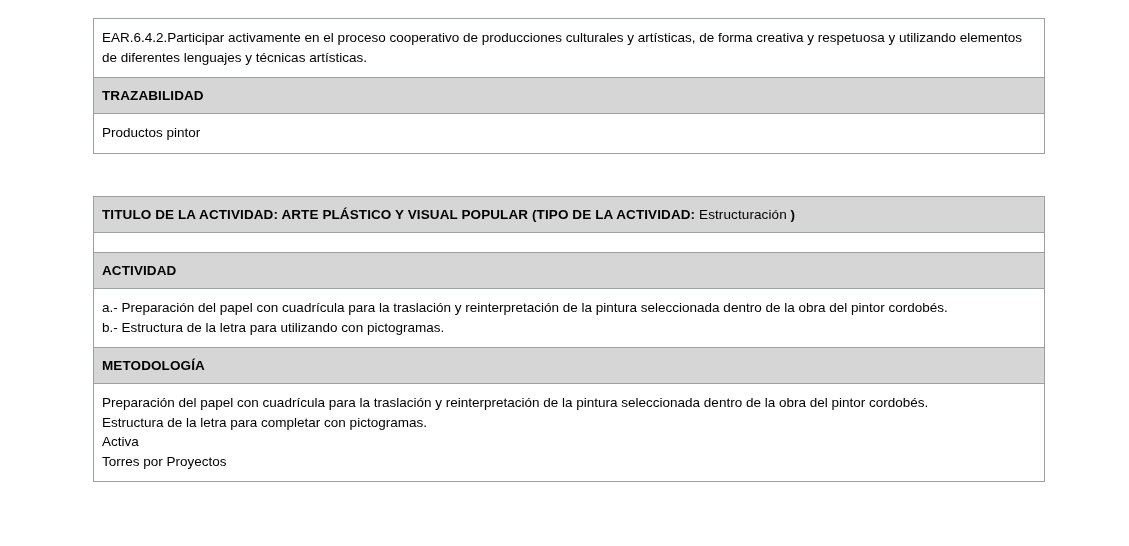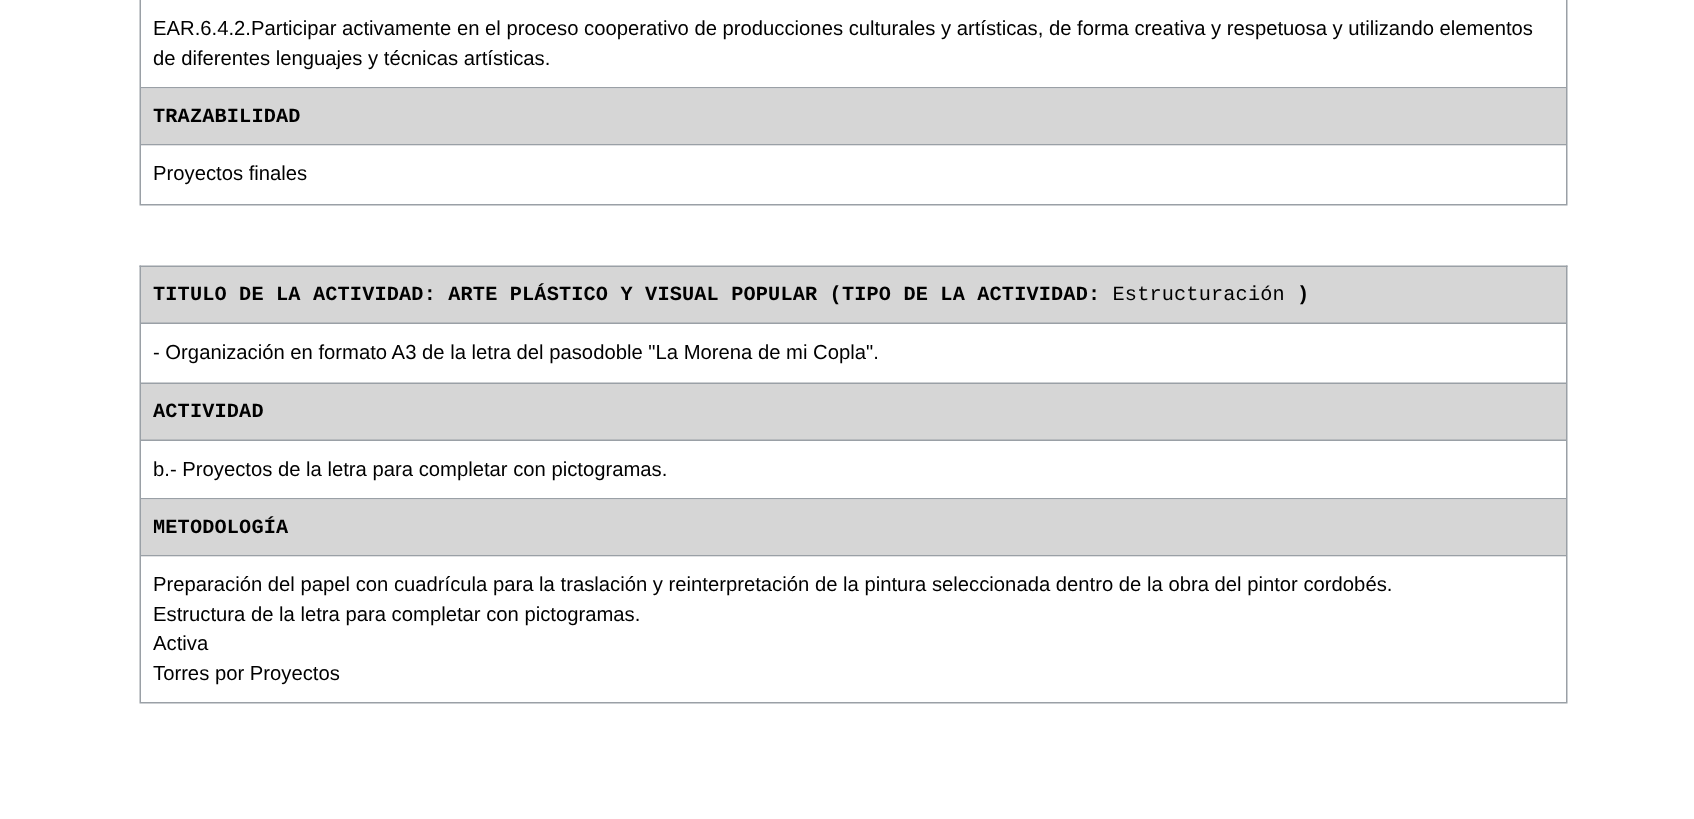--- a/index.html
+++ b/index.html
@@ -13,20 +13,21 @@
     font-family: "Liberation Sans", sans-serif;
     font-size: 13.5px;
     color: #000000;
     overflow: hidden;
   }
   .page {
     position: relative;
     width: 1129px;
     height: 388px;
     box-sizing: border-box;
+    margin-top: 19px;
   }
   .doc-table {
     position: absolute;
     left: 93px;
     width: 952px;
     border: 1px solid #9aa0a6;
     border-bottom: none;
     box-sizing: border-box;
     background: #ffffff;
   }
@@ -47,55 +48,54 @@
     background: #ffffff;
     padding: 9px 8px 10px 8px;
     line-height: 1.45;
   }
   .row.body .line {
     display: block;
     white-space: pre-wrap;
   }
   .row.header .hdr-text {
     display: inline;
-    font-family: Liberation Mono, monospace;
   }
   .row.header .hdr-normal {
     font-weight: normal;
   }
 </style>
 </head>
 <body>
 
 <div class="page">
 
   <div class="doc-table t1">
     <div class="row body">
       <span class="line">EAR.6.4.2.Participar activamente en el proceso cooperativo de producciones culturales y artísticas, de forma creativa y respetuosa y utilizando elementos de diferentes lenguajes y técnicas artísticas.</span>
     </div>
     <div class="row header">
       <span class="hdr-text">TRAZABILIDAD</span>
     </div>
     <div class="row body">
-      <span class="line">Proyectos finales</span>
+      <span class="line">Productos pintor</span>
     </div>
   </div>
 
   <div class="doc-table t2">
     <div class="row header">
       <span class="hdr-text">TITULO DE LA ACTIVIDAD: ARTE PLÁSTICO Y VISUAL POPULAR (TIPO DE LA ACTIVIDAD: </span><span class="hdr-text hdr-normal">Estructuración</span><span class="hdr-text"> )</span>
     </div>
     <div class="row body">
-      <span class="line">- Organización en formato A3 de la letra del pasodoble "La Morena de mi Copla".</span>
     </div>
     <div class="row header">
       <span class="hdr-text">ACTIVIDAD</span>
     </div>
     <div class="row body">
-      <span class="line">b.- Proyectos de la letra para completar con pictogramas.</span>
+      <span class="line">a.- Preparación del papel con cuadrícula para la traslación y reinterpretación de la pintura seleccionada dentro de la obra del pintor cordobés.</span>
+      <span class="line">b.- Estructura de la letra para utilizando con pictogramas.</span>
     </div>
     <div class="row header">
       <span class="hdr-text">METODOLOGÍA</span>
     </div>
     <div class="row body">
       <span class="line">Preparación del papel con cuadrícula para la traslación y reinterpretación de la pintura seleccionada dentro de la obra del pintor cordobés.</span>
       <span class="line">Estructura de la letra para completar con pictogramas.</span>
       <span class="line">Activa</span>
       <span class="line">Torres por Proyectos</span>
     </div>

